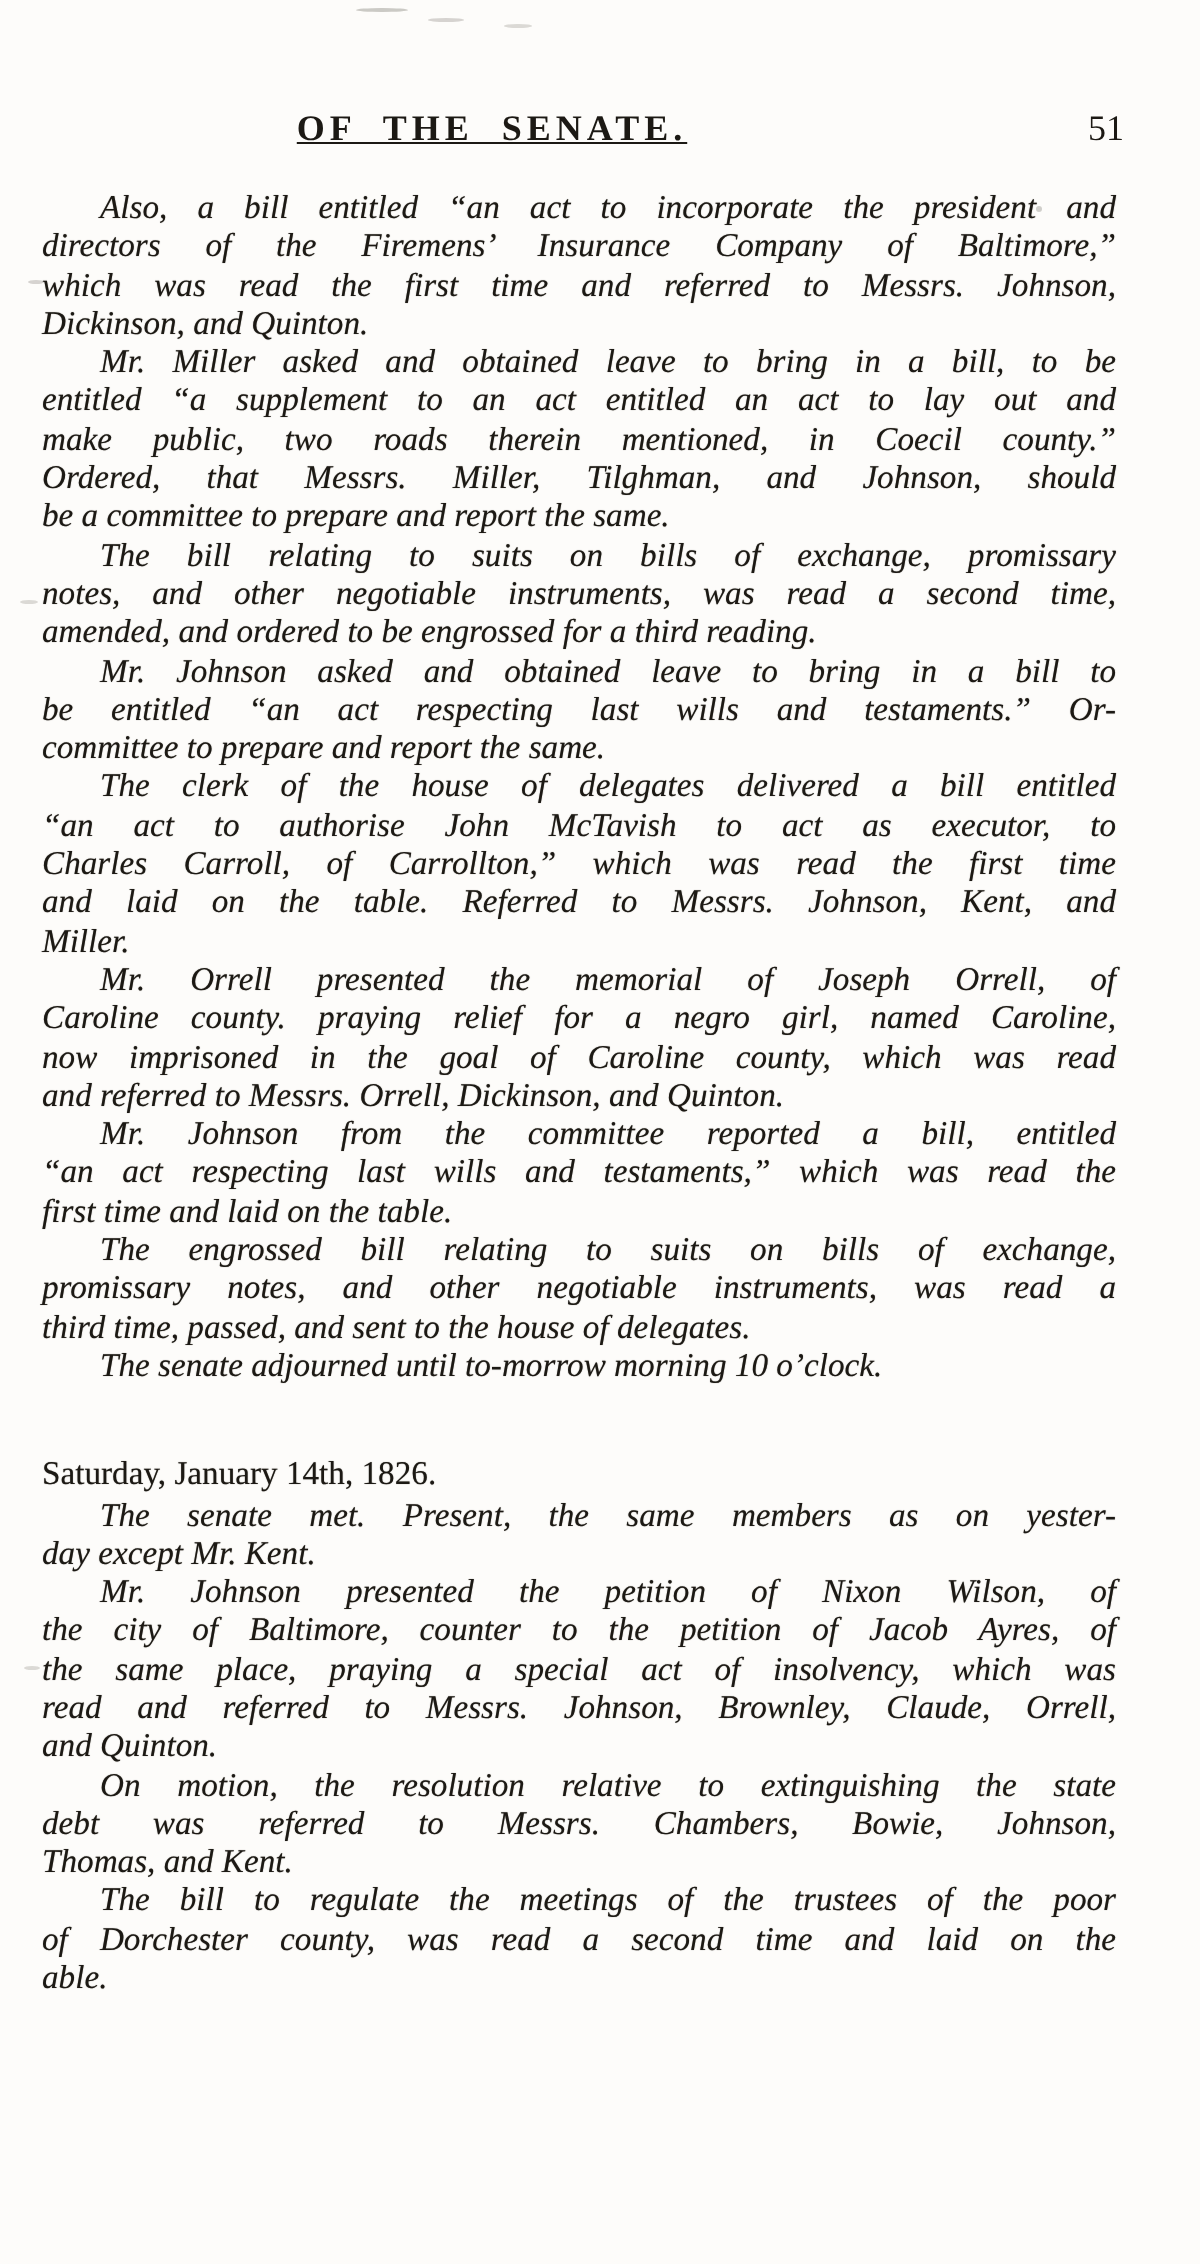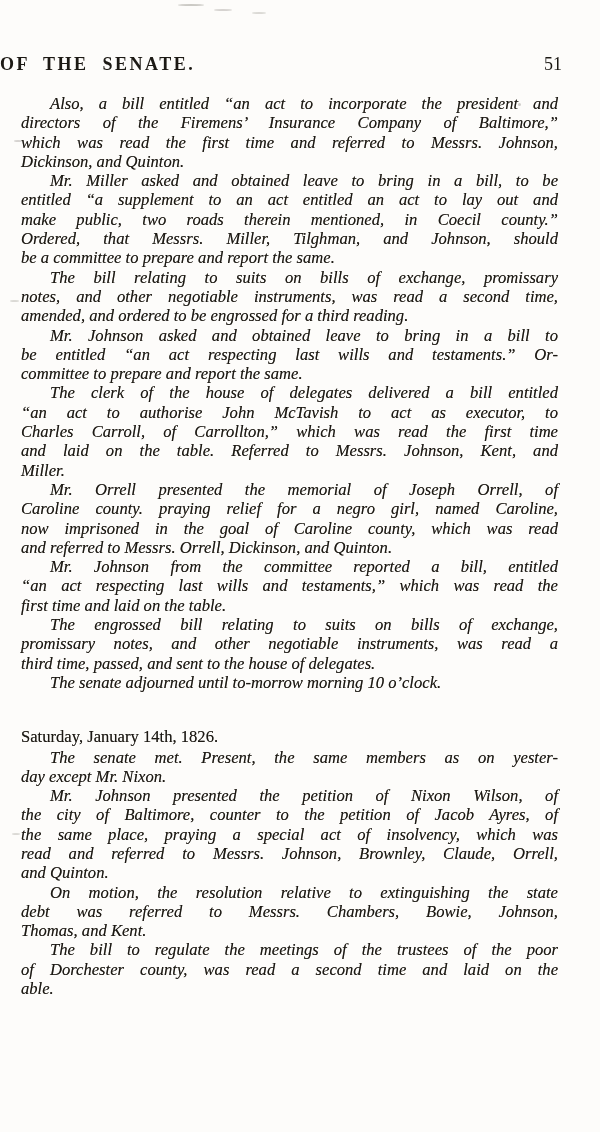--- a/index.html
+++ b/index.html
@@ -25,24 +25,26 @@
     position: absolute;
     top: 54px;
     left: 0;
     width: 600px;
     height: 24px;
   }
   .running-title {
     position: absolute;
     left: 0;
     width: 492px;
+    text-align: center;
     font-size: 18px;
     font-weight: bold;
     letter-spacing: 2.5px;
     word-spacing: 7px;
+    text-decoration: underline;
   }
   .page-number {
     position: absolute;
     right: 38px;
     top: 0;
     font-size: 18px;
     font-weight: normal;
   }
   .page-body {
     position: absolute;
@@ -141,21 +143,21 @@
         <div class="line first just">The engrossed bill relating to suits on bills of exchange,</div>
         <div class="line just">promissary notes, and other negotiable instruments, was read a</div>
         <div class="line">third time, passed, and sent to the house of delegates.</div>
       </div>
       <div class="paragraph">
         <div class="line first">The senate adjourned until to-morrow morning 10 o’clock.</div>
       </div>
       <div class="date-heading">Saturday, January 14th, 1826.</div>
       <div class="paragraph">
         <div class="line first just">The senate met.  Present, the same members as on yester-</div>
-        <div class="line">day except Mr. Nixon.</div>
+        <div class="line">day except Mr. Kent.</div>
       </div>
       <div class="paragraph">
         <div class="line first just">Mr. Johnson presented the petition of Nixon Wilson, of</div>
         <div class="line just">the city of Baltimore, counter to the petition of Jacob Ayres, of</div>
         <div class="line just">the same place, praying a special act of insolvency, which was</div>
         <div class="line just">read and referred to Messrs. Johnson, Brownley, Claude, Orrell,</div>
         <div class="line">and Quinton.</div>
       </div>
       <div class="paragraph">
         <div class="line first just">On motion, the resolution relative to extinguishing the state</div>

